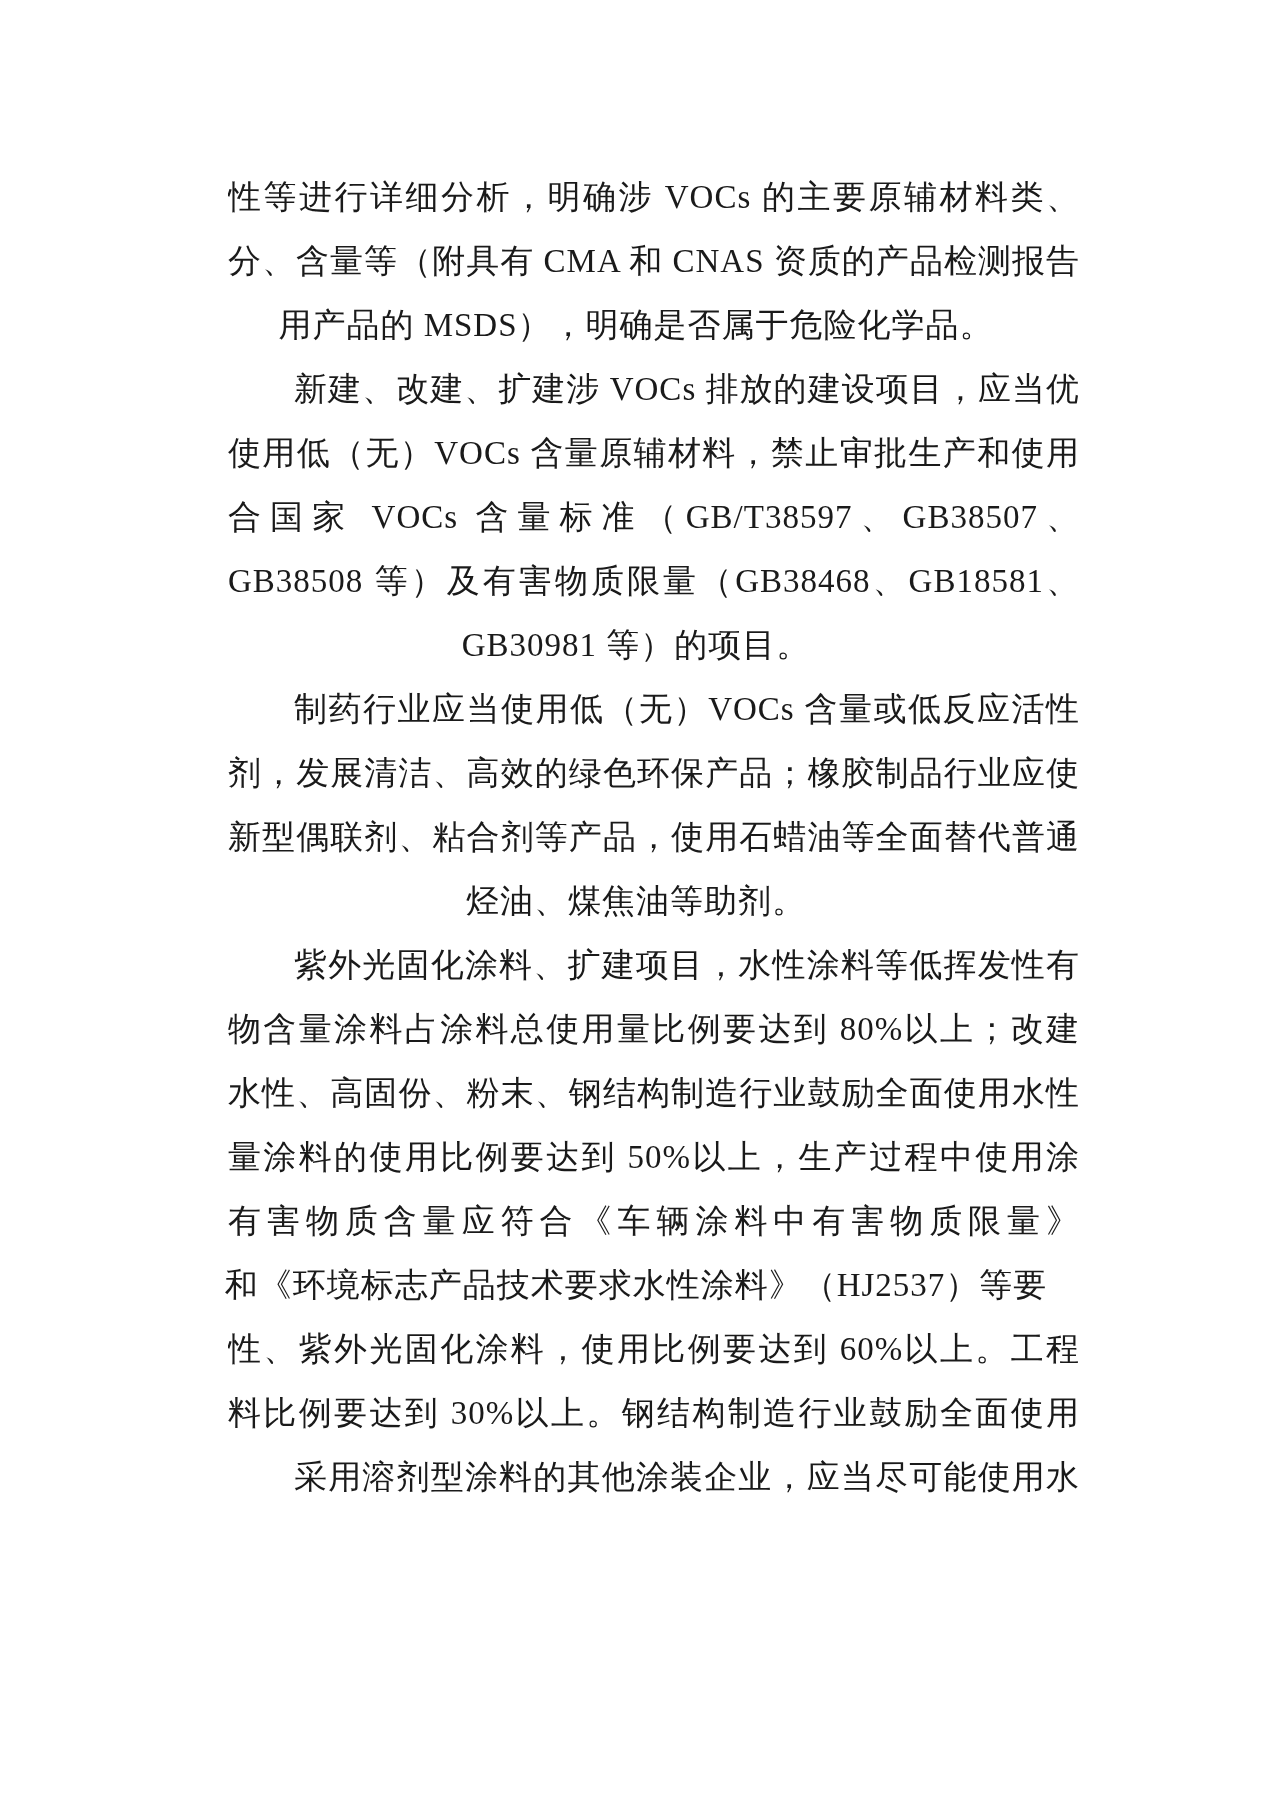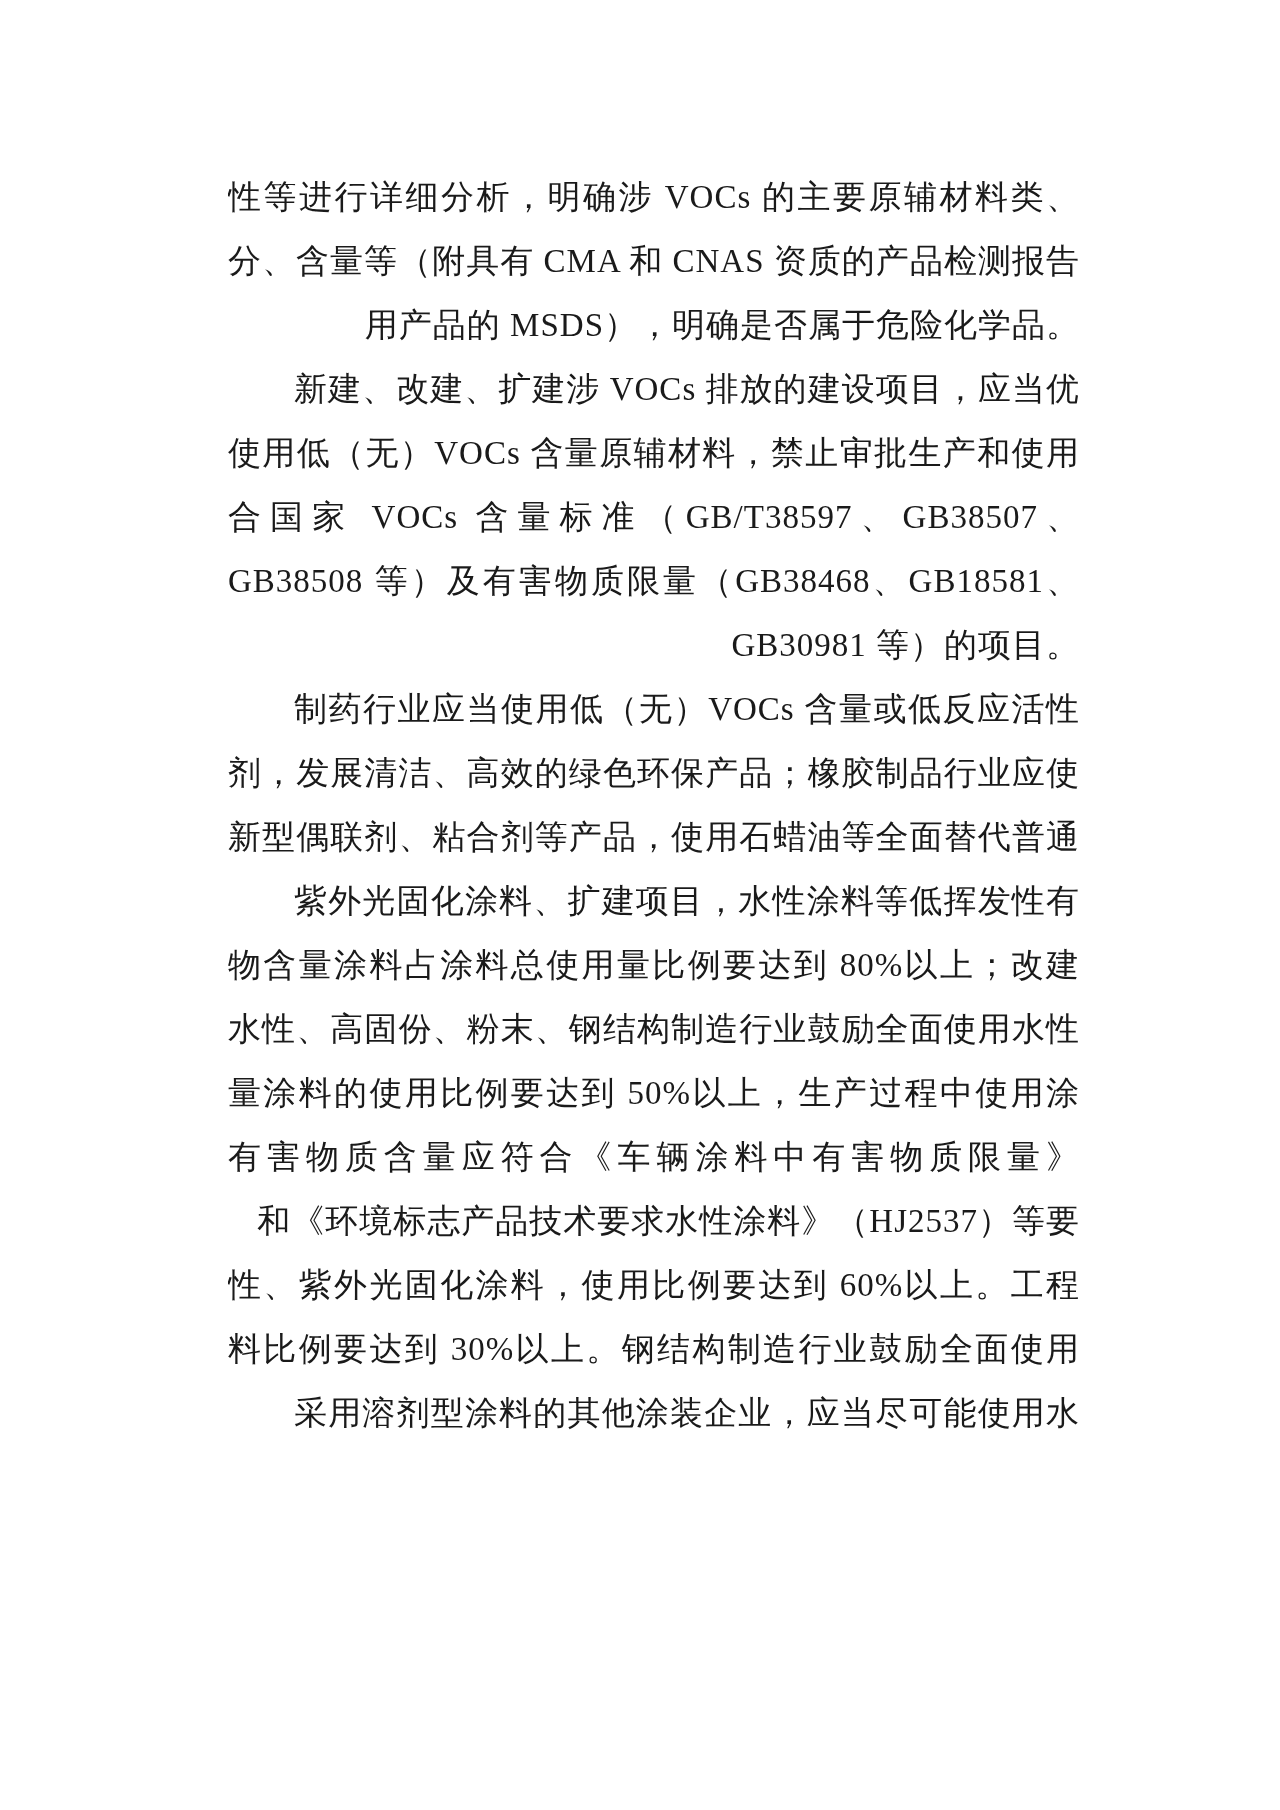--- a/index.html
+++ b/index.html
@@ -20,21 +20,21 @@
     font-size: 33px;
     color: #1a1a1a;
   }
   .doc-body {
     width: 888px;
   }
   .line {
     height: 64px;
     line-height: 64px;
     overflow: hidden;
-    text-align: right;
+    text-align: center;
     letter-spacing: 1px;
   }
   .line.justify {
     text-align: justify;
     text-align-last: justify;
     text-justify: inter-character;
     margin-left: 36px;
   }
   .line.indent {
     text-indent: 66px;
@@ -49,20 +49,21 @@
       <div class="line justify"><span>分、含量等（附具有 CMA 和 CNAS 资质的产品检测报告或使</span></div>
       <div class="line"><span>用产品的 MSDS），明确是否属于危险化学品。</span></div>
       <div class="line justify indent"><span>新建、改建、扩建涉 VOCs 排放的建设项目，应当优先</span></div>
       <div class="line justify"><span>使用低（无）VOCs 含量原辅材料，禁止审批生产和使用不符</span></div>
       <div class="line justify"><span>合国家 VOCs 含量标准（GB/T38597、GB38507、GB33372、</span></div>
       <div class="line justify"><span>GB38508 等）及有害物质限量（GB38468、GB18581、GB24409、</span></div>
       <div class="line"><span>GB30981 等）的项目。</span></div>
       <div class="line justify indent"><span>制药行业应当使用低（无）VOCs 含量或低反应活性的溶</span></div>
       <div class="line justify"><span>剂，发展清洁、高效的绿色环保产品；橡胶制品行业应使用</span></div>
       <div class="line justify"><span>新型偶联剂、粘合剂等产品，使用石蜡油等全面替代普通芳</span></div>
+      <div class="line"><span>烃油、煤焦油等助剂。</span></div>
       <div class="line justify indent"><span>紫外光固化涂料、扩建项目，水性涂料等低挥发性有机</span></div>
       <div class="line justify"><span>物含量涂料占涂料总使用量比例要达到 80%以上；改建项目</span></div>
       <div class="line justify"><span>水性、高固份、粉末、钢结构制造行业鼓励全面使用水性</span></div>
       <div class="line justify"><span>量涂料的使用比例要达到 50%以上，生产过程中使用涂料的</span></div>
       <div class="line justify"><span>有害物质含量应符合《车辆涂料中有害物质限量》（GB24409）</span></div>
       <div class="line"><span>和《环境标志产品技术要求水性涂料》（HJ2537）等要求。</span></div>
       <div class="line justify"><span>性、紫外光固化涂料，使用比例要达到 60%以上。工程机械</span></div>
       <div class="line justify"><span>料比例要达到 30%以上。钢结构制造行业鼓励全面使用水性</span></div>
       <div class="line justify indent"><span>采用溶剂型涂料的其他涂装企业，应当尽可能使用水</span></div>
     </div>

